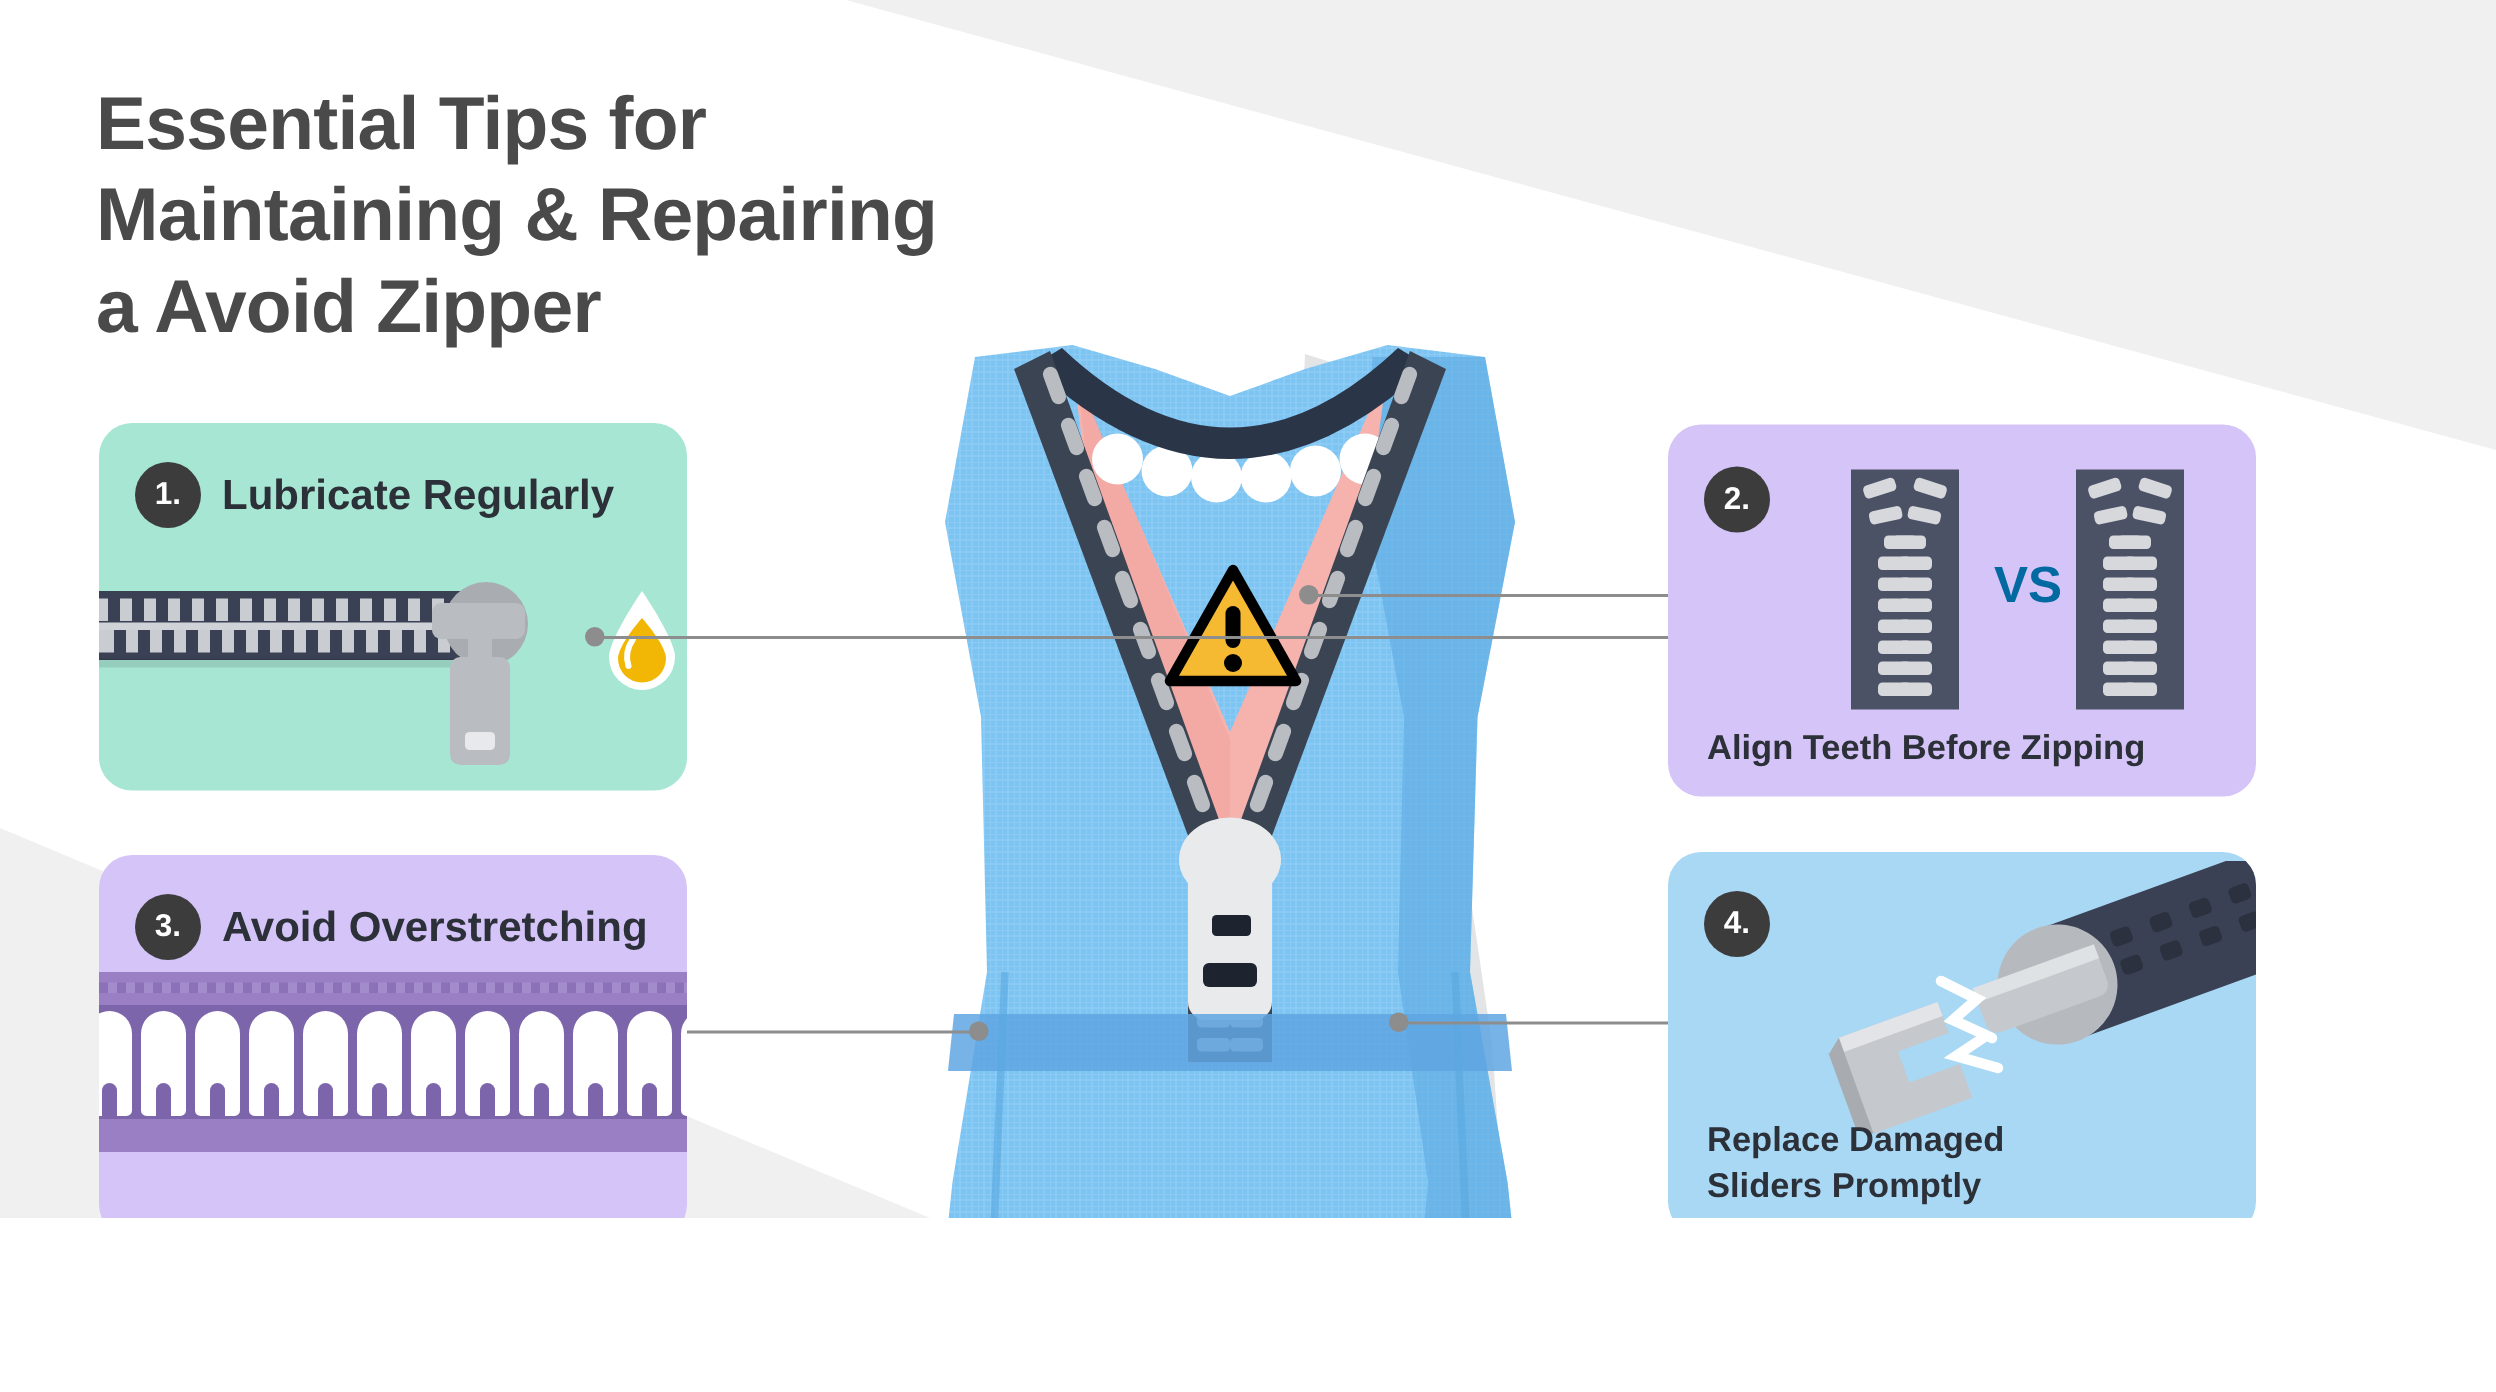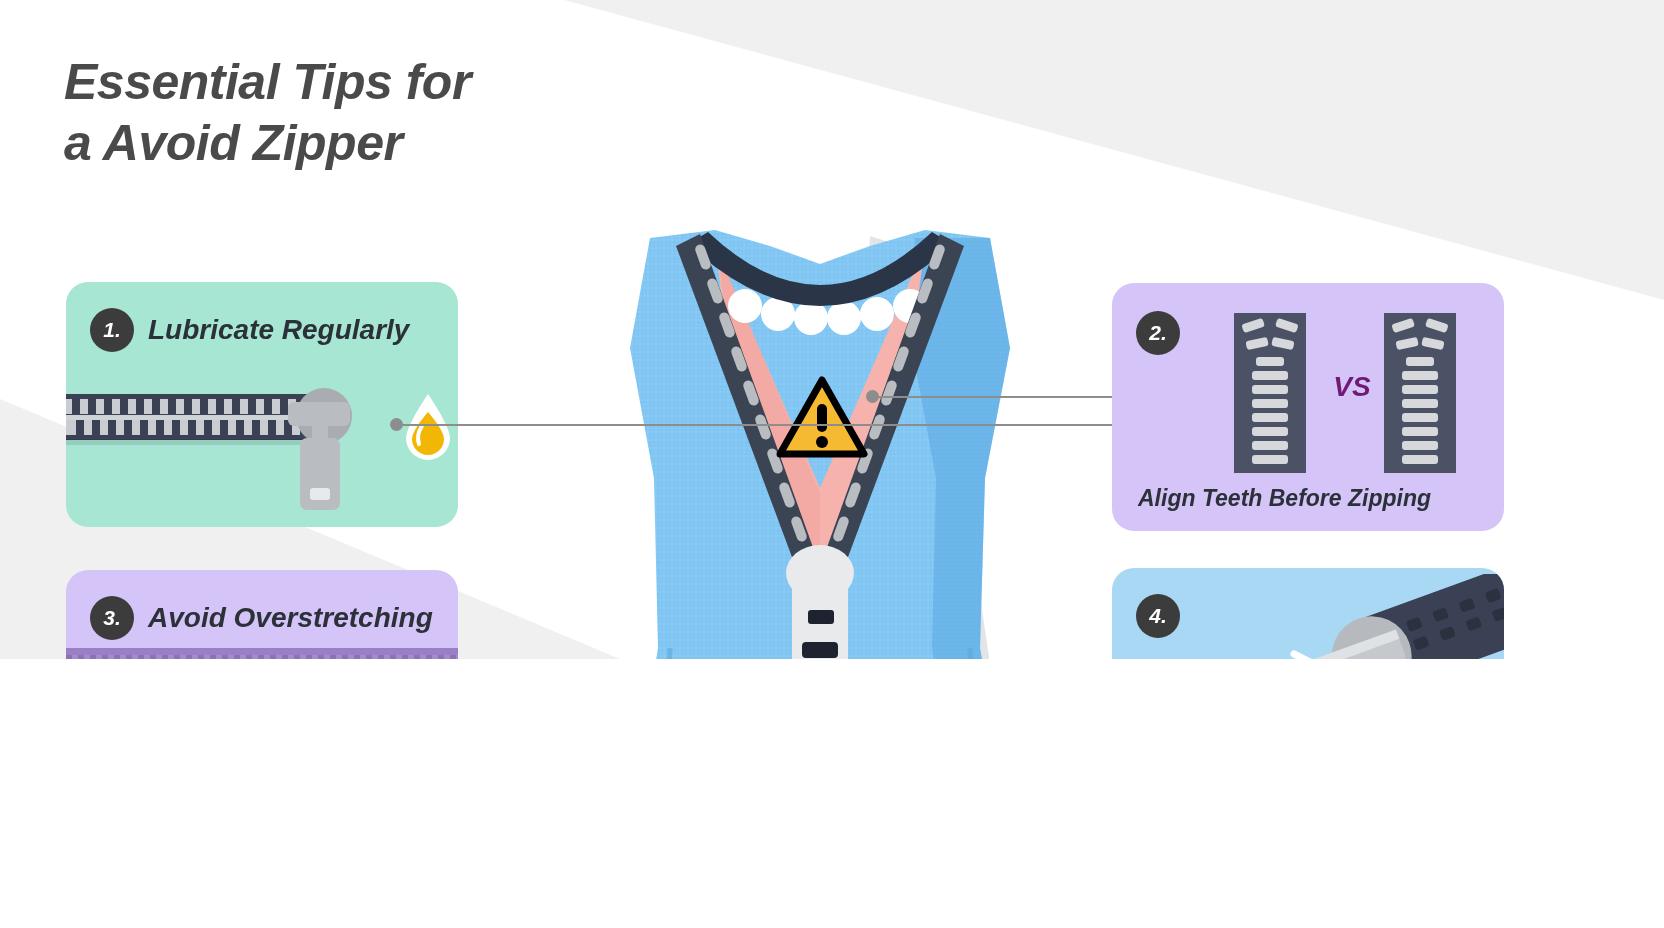--- a/index.html
+++ b/index.html
@@ -2,21 +2,21 @@
 <html><head>
 <meta charset="utf-8">
 <style>
   * { margin:0; padding:0; box-sizing:border-box; }
   html,body { width:1664px; height:928px; overflow:hidden; }
   body {
     font-family:"Liberation Sans", sans-serif;
     background:#ffffff;
     position:relative;
   }
-  .stage { position:absolute; inset:0; width:1664px; height:659px; overflow:hidden;font-style:italic; }
+  .stage { position:absolute; inset:0; width:1664px; height:812px; overflow:hidden; }
 
   
   .bg-diag-tr {
     position:absolute; top:0; right:0; width:1100px; height:300px;
     background:#f0f0f1;
     clip-path:polygon(100% 0, 100% 100%, 0 0);
   }
   .bg-diag-bl {
     position:absolute; left:0; bottom:0; width:620px; height:260px;
     background:#f0f0f1;
@@ -86,21 +86,21 @@
   .slider-h .pull-hole { position:absolute; left:22px; top:108px; width:20px; height:12px; border-radius:3px; background:#e7e9ec; }
 
   .oil-drop { position:absolute; left:336px; top:110px; width:52px; height:70px; z-index:5; }
 
   
   .zip-v { position:absolute; width:72px; height:160px; background:#4c5266; }
   .zip-v-1 { left:122px; top:30px; }
   .zip-v-2 { left:272px; top:30px; }
   .vs-text {
     position:absolute; left:212px; top:88px; width:56px; text-align:center;
-    font-size:28px; font-weight:bold; color:#701a75; z-index:7;
+    font-size:34px; font-weight:bold; color:#0369a1; z-index:7;
   }
 
   
   .stretch-band { position:absolute; left:0; right:0; top:78px; height:120px; }
   .sb-tape { position:absolute; left:0; right:0; background:#9b7fc4; }
   .sb-tape-top { top:0; height:22px; }
   .sb-tape-bot { bottom:0; height:22px; }
   .sb-core { position:absolute; left:0; right:0; top:22px; bottom:22px; background:#7d65ab; }
   .sb-stitch { position:absolute; left:0; right:0; height:7px;
     background:repeating-linear-gradient(to right,#8b72b8 0 6px, #a28ccb 6px 12px); }
@@ -134,20 +134,21 @@
 </head>
 <body>
 
 <div class="stage">
 
   <div class="bg-diag-tr"></div>
   <div class="bg-diag-bl"></div>
 
   <div class="title">
     <div>Essential Tips for</div>
+    <div>Maintaining &amp; Repairing</div>
     <div>a Avoid Zipper</div>
   </div>
 
   <div class="conn conn-1"></div>
   <div class="conn-dot conn-1-dot"></div>
   <div class="conn conn-2"></div>
   <div class="conn-dot conn-2-dot"></div>
   <div class="conn conn-3"></div>
   <div class="conn-dot conn-3-dot"></div>
   <div class="conn conn-4"></div>
@@ -397,15 +398,19 @@
           <path d="M62 96 L132 96 L132 106 L62 106 Z" fill="#e2e4e7"></path>
           <path d="M62 96 L62 164 L52 156 L52 104 Z" fill="#a8acb1"></path>
         </g>
         <g stroke="#ffffff" stroke-width="7" fill="none" stroke-linecap="round">
           <path d="M122 80 L146 92 L130 106 L156 118"></path>
           <path d="M150 118 L132 130 L160 138"></path>
         </g>
       </svg>
     </div>
 
+    <div class="card-caption c4-cap">
+      <div>Replace Damaged</div>
+      <div>Sliders Promptly</div>
+    </div>
   </div>
 
 </div>
 
 </body></html>

